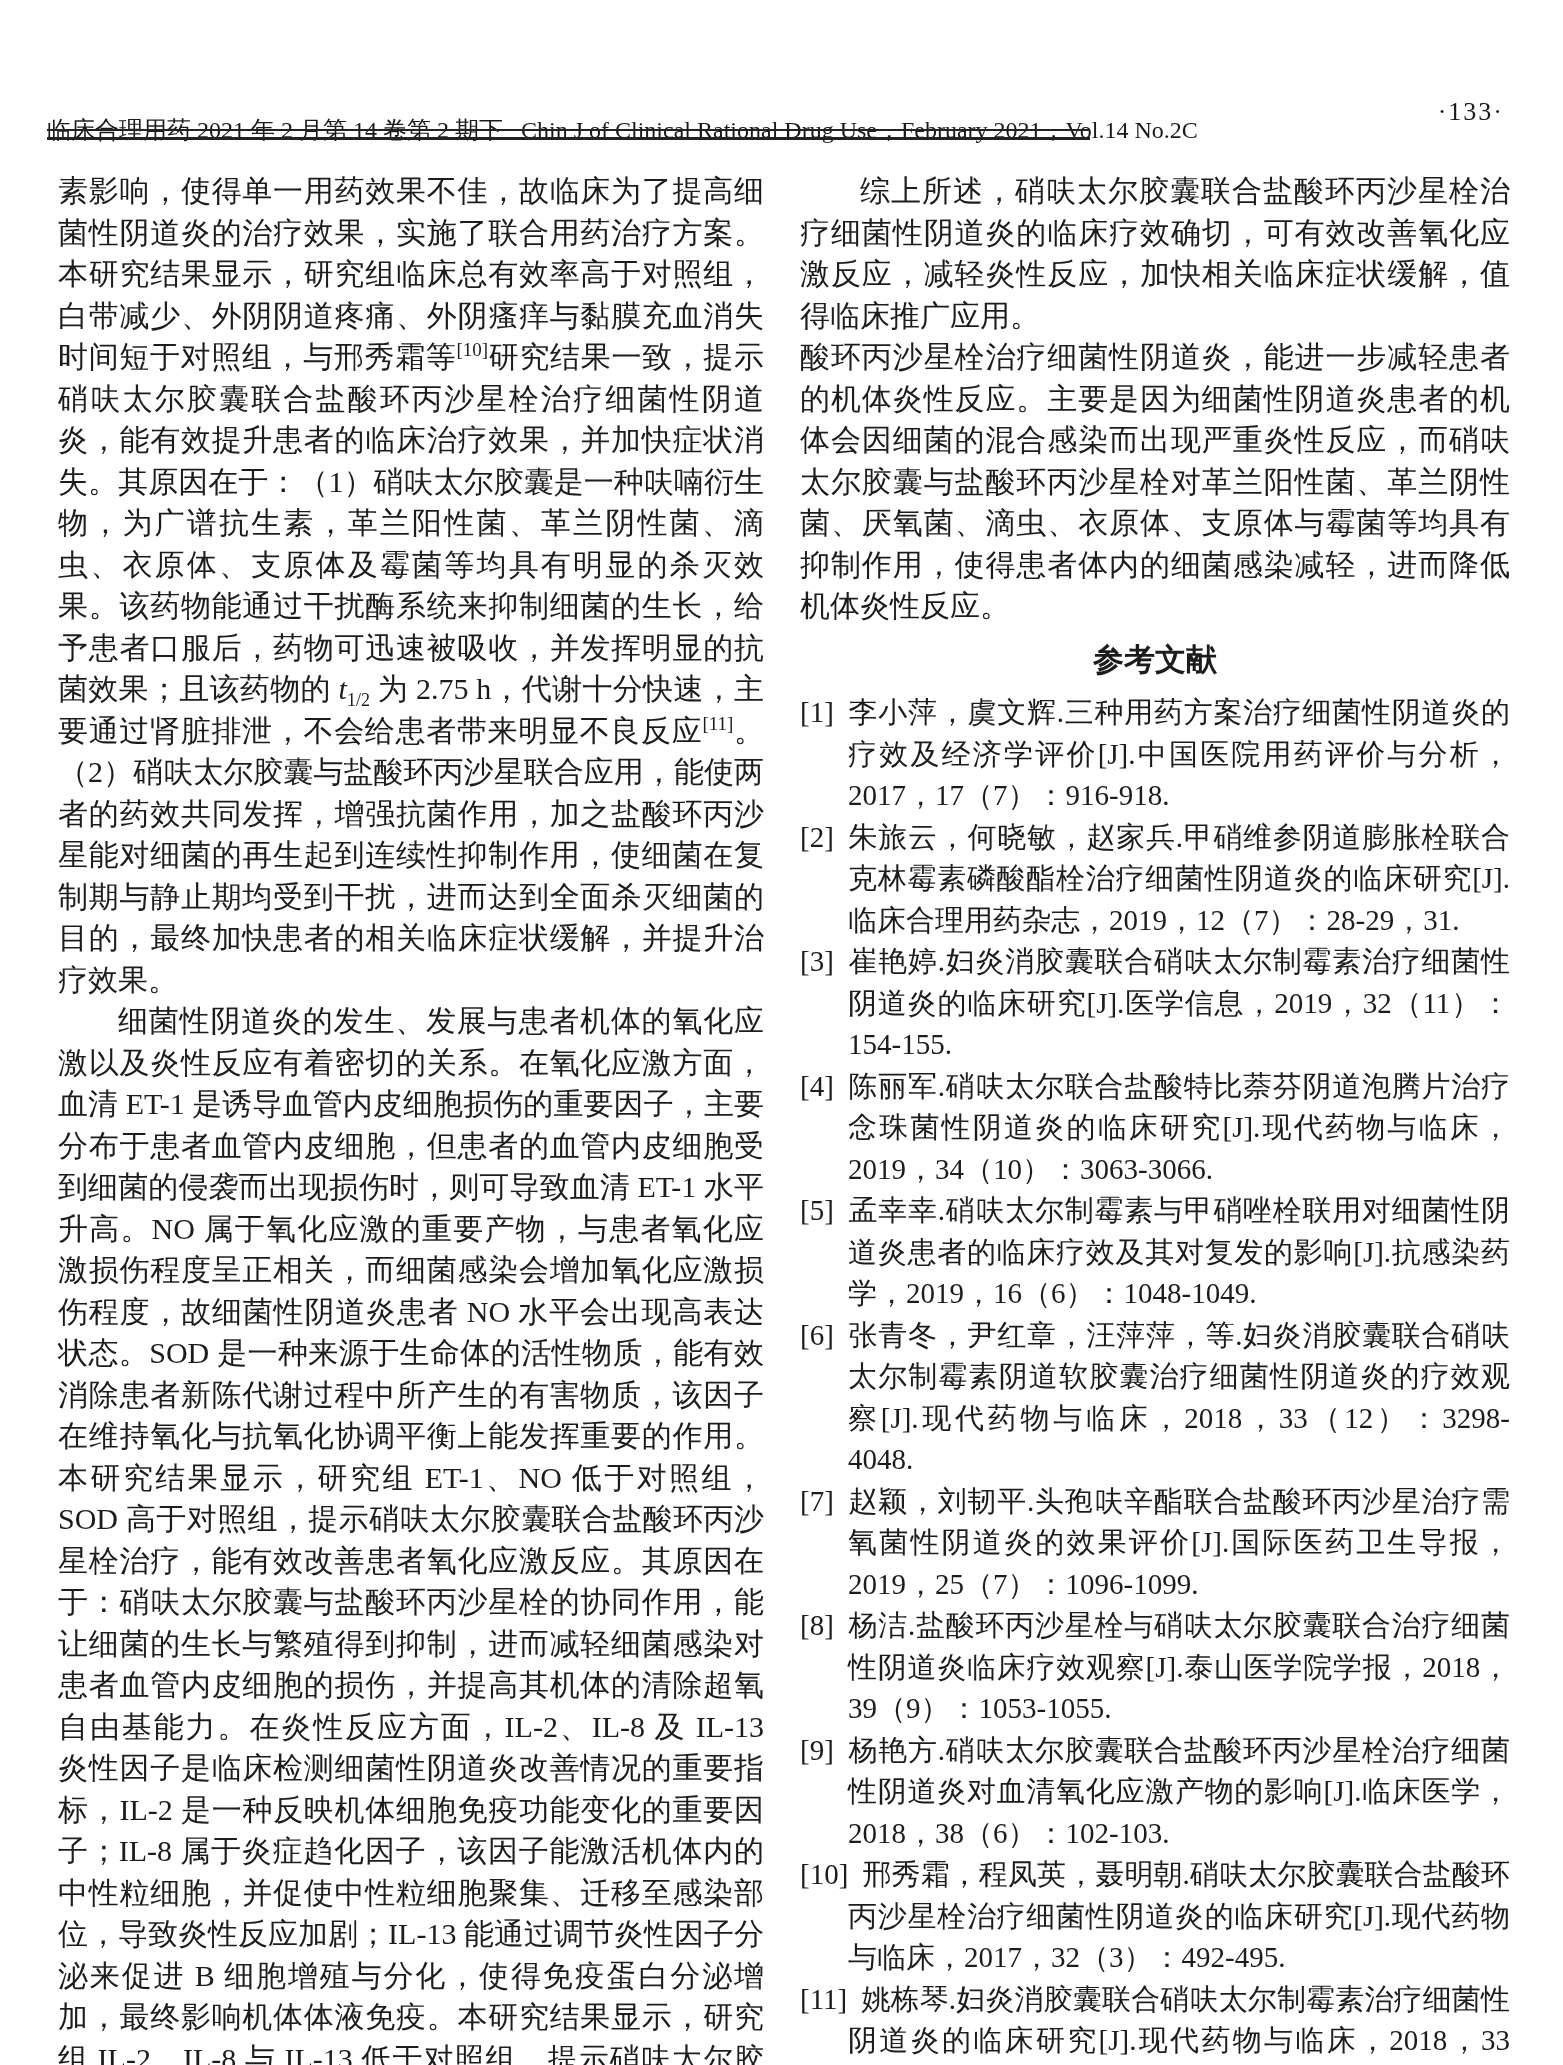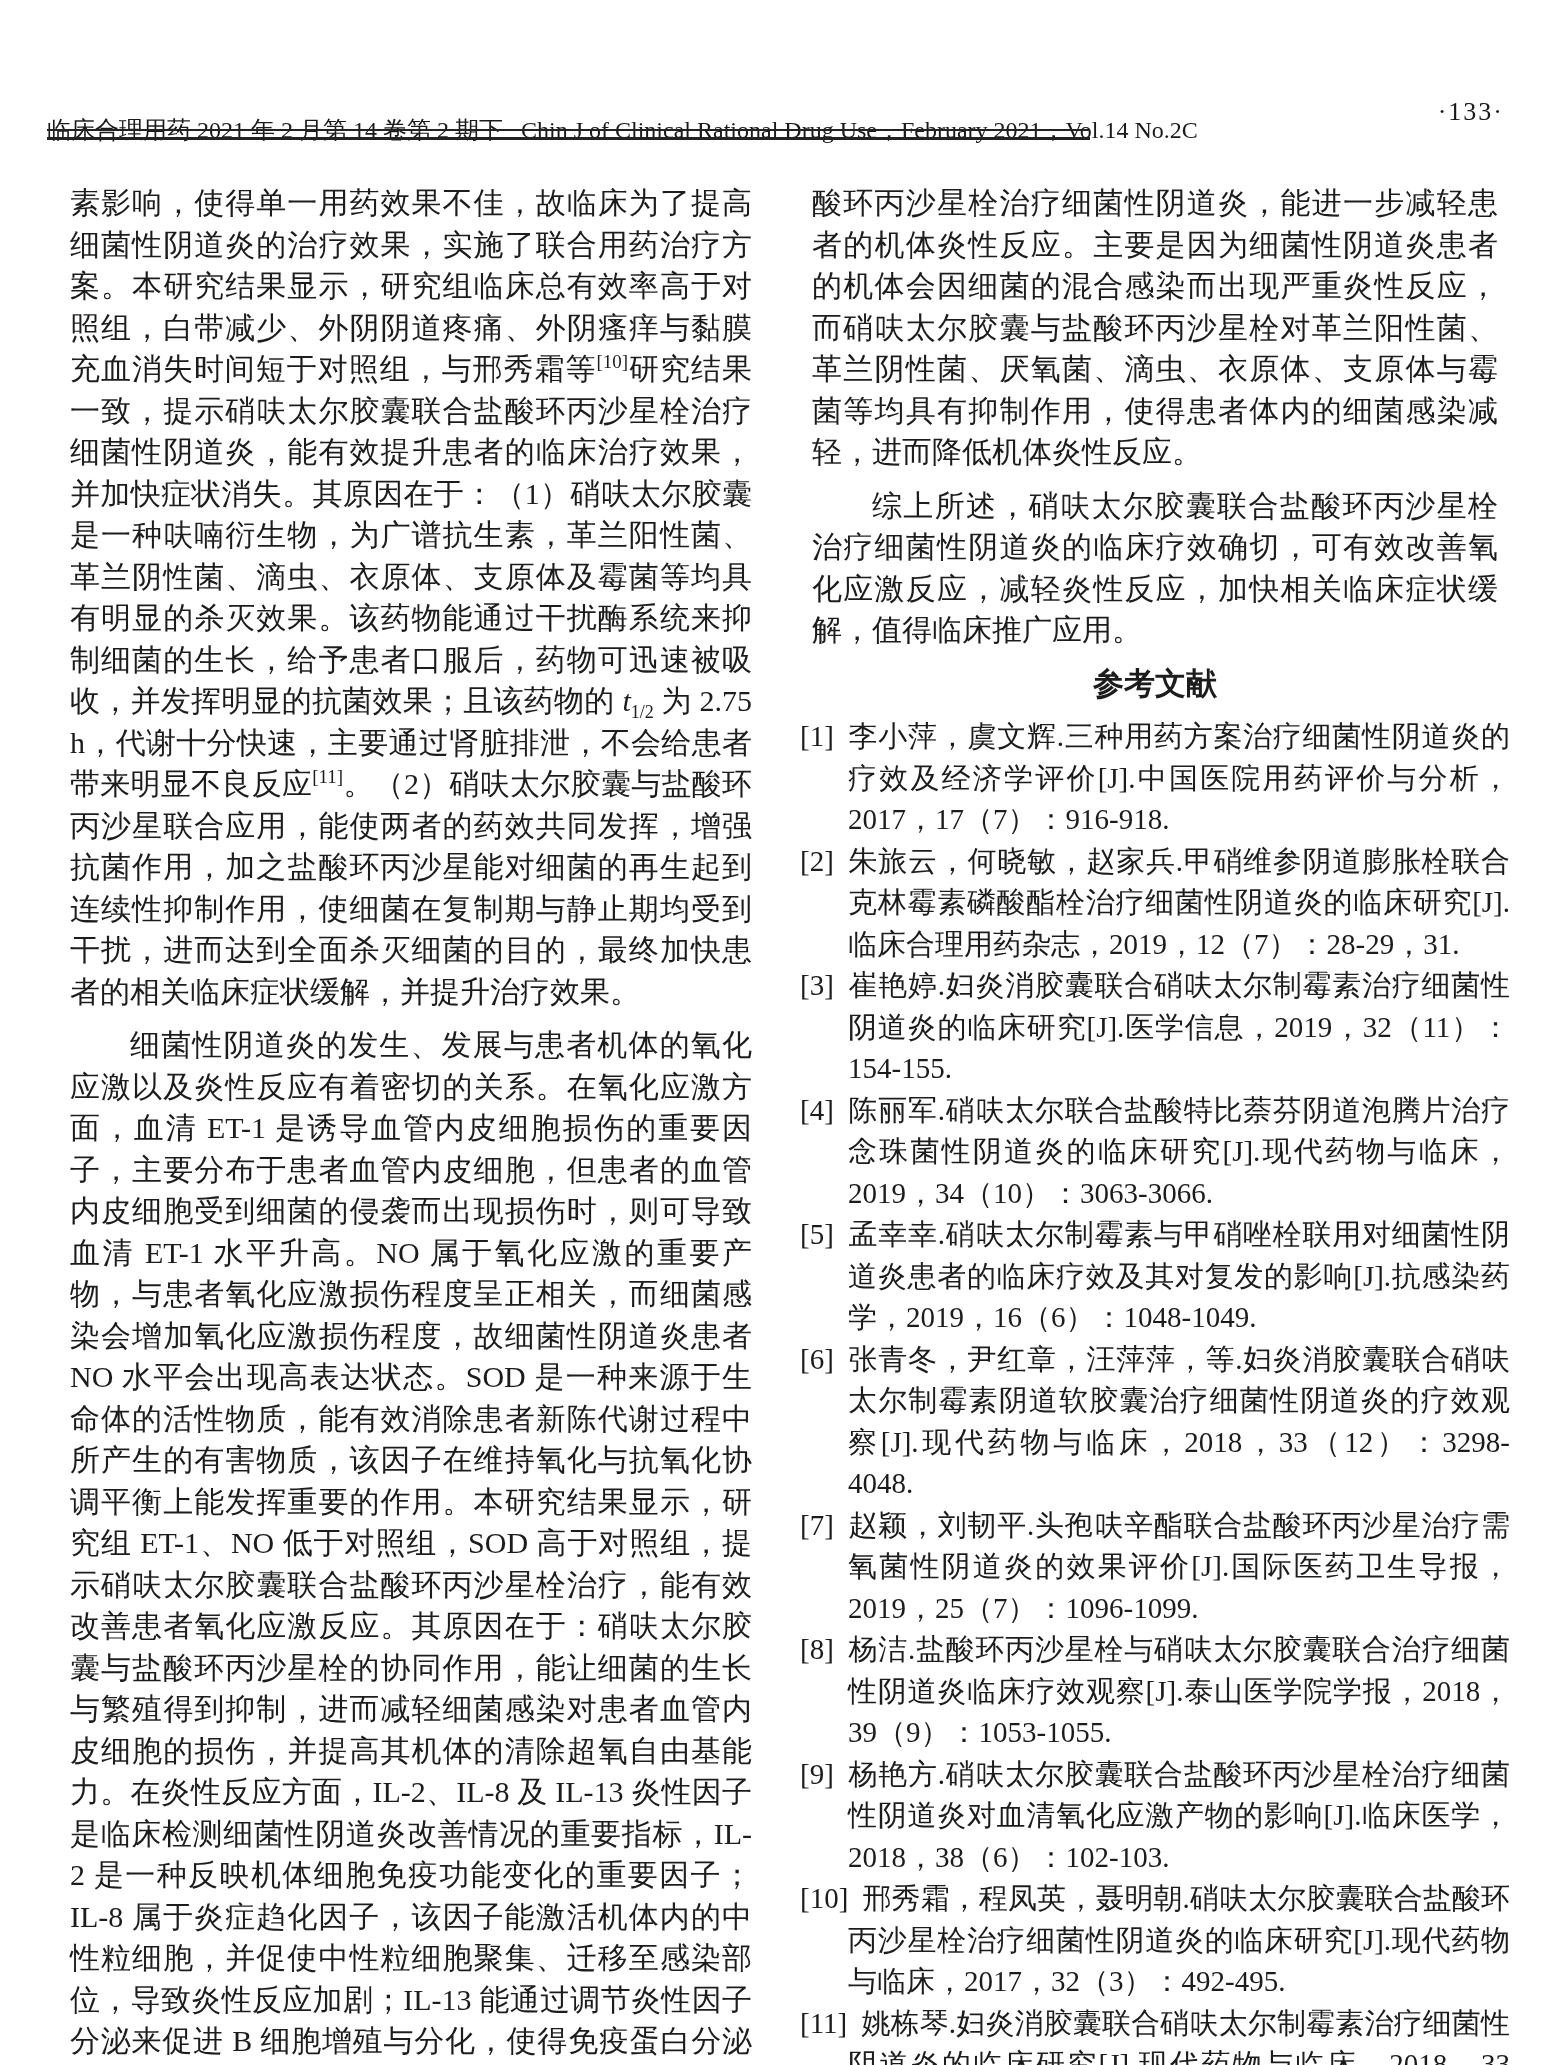--- a/index.html
+++ b/index.html
@@ -22,21 +22,21 @@
     position:absolute;top:129px;left:47px;width:1043px;height:6px;
     border-top:2px solid #222;border-bottom:3px solid #222;
   }
   .col{
     position:absolute;top:170px;
     font-size:30px;line-height:41.5px;
     text-align:justify;text-justify:inter-character;
   }
   .col-left{left:58px;width:706px;}
   .col-right{left:800px;width:710px;}
-  .para{margin:12px;padding:0;}
+  .para{margin:0;padding:0;}
   .para.indent{text-indent:2em;}
   sup.cite{font-size:19px;vertical-align:super;line-height:0;}
   sub.half{font-size:18px;vertical-align:sub;line-height:0;}
   i.tvar{font-style:italic;}
   .ref-heading{
     margin:12px;padding:0;
     font-weight:bold;text-align:center;text-indent:0;
     font-size:31px;line-height:41.5px;
     font-family:"Liberation Sans","DejaVu Sans",sans-serif;
   }
@@ -57,22 +57,22 @@
     <span class="pageno">·133·</span>
   </div>
   <div class="header-rule"></div>
 
   <div class="col col-left">
     <p class="para"><span>素影响，使得单一用药效果不佳，故临床为了提高细菌性阴道炎的治疗效果，实施了联合用药治疗方案。本研究结果显示，研究组临床总有效率高于对照组，白带减少、外阴阴道疼痛、外阴瘙痒与黏膜充血消失时间短于对照组，与邢秀霜等</span><sup class="cite">[10]</sup><span>研究结果一致，提示硝呋太尔胶囊联合盐酸环丙沙星栓治疗细菌性阴道炎，能有效提升患者的临床治疗效果，并加快症状消失。其原因在于：（1）硝呋太尔胶囊是一种呋喃衍生物，为广谱抗生素，革兰阳性菌、革兰阴性菌、滴虫、衣原体、支原体及霉菌等均具有明显的杀灭效果。该药物能通过干扰酶系统来抑制细菌的生长，给予患者口服后，药物可迅速被吸收，并发挥明显的抗菌效果；且该药物的 </span><i class="tvar">t</i><sub class="half">1/2</sub><span> 为 2.75 h，代谢十分快速，主要通过肾脏排泄，不会给患者带来明显不良反应</span><sup class="cite">[11]</sup><span>。（2）硝呋太尔胶囊与盐酸环丙沙星联合应用，能使两者的药效共同发挥，增强抗菌作用，加之盐酸环丙沙星能对细菌的再生起到连续性抑制作用，使细菌在复制期与静止期均受到干扰，进而达到全面杀灭细菌的目的，最终加快患者的相关临床症状缓解，并提升治疗效果。</span></p>
     <p class="para indent">细菌性阴道炎的发生、发展与患者机体的氧化应激以及炎性反应有着密切的关系。在氧化应激方面，血清 ET-1 是诱导血管内皮细胞损伤的重要因子，主要分布于患者血管内皮细胞，但患者的血管内皮细胞受到细菌的侵袭而出现损伤时，则可导致血清 ET-1 水平升高。NO 属于氧化应激的重要产物，与患者氧化应激损伤程度呈正相关，而细菌感染会增加氧化应激损伤程度，故细菌性阴道炎患者 NO 水平会出现高表达状态。SOD 是一种来源于生命体的活性物质，能有效消除患者新陈代谢过程中所产生的有害物质，该因子在维持氧化与抗氧化协调平衡上能发挥重要的作用。本研究结果显示，研究组 ET-1、NO 低于对照组，SOD 高于对照组，提示硝呋太尔胶囊联合盐酸环丙沙星栓治疗，能有效改善患者氧化应激反应。其原因在于：硝呋太尔胶囊与盐酸环丙沙星栓的协同作用，能让细菌的生长与繁殖得到抑制，进而减轻细菌感染对患者血管内皮细胞的损伤，并提高其机体的清除超氧自由基能力。在炎性反应方面，IL-2、IL-8 及 IL-13 炎性因子是临床检测细菌性阴道炎改善情况的重要指标，IL-2 是一种反映机体细胞免疫功能变化的重要因子；IL-8 属于炎症趋化因子，该因子能激活机体内的中性粒细胞，并促使中性粒细胞聚集、迁移至感染部位，导致炎性反应加剧；IL-13 能通过调节炎性因子分泌来促进 B 细胞增殖与分化，使得免疫蛋白分泌增加，最终影响机体体液免疫。本研究结果显示，研究组 IL-2、IL-8 与 IL-13 低于对照组，提示硝呋太尔胶囊联合盐</p>
   </div>
 
   <div class="col col-right">
+    <p class="para indent">综上所述，硝呋太尔胶囊联合盐酸环丙沙星栓治疗细菌性阴道炎的临床疗效确切，可有效改善氧化应激反应，减轻炎性反应，加快相关临床症状缓解，值得临床推广应用。</p>
     <p class="para">酸环丙沙星栓治疗细菌性阴道炎，能进一步减轻患者的机体炎性反应。主要是因为细菌性阴道炎患者的机体会因细菌的混合感染而出现严重炎性反应，而硝呋太尔胶囊与盐酸环丙沙星栓对革兰阳性菌、革兰阴性菌、厌氧菌、滴虫、衣原体、支原体与霉菌等均具有抑制作用，使得患者体内的细菌感染减轻，进而降低机体炎性反应。</p>
-    <p class="para indent">综上所述，硝呋太尔胶囊联合盐酸环丙沙星栓治疗细菌性阴道炎的临床疗效确切，可有效改善氧化应激反应，减轻炎性反应，加快相关临床症状缓解，值得临床推广应用。</p>
     <p class="ref-heading">参考文献</p>
 
     <div class="ref"><span class="ref-label">[1]</span><span>李小萍，虞文辉.三种用药方案治疗细菌性阴道炎的疗效及经济学评价[J].中国医院用药评价与分析，2017，17（7）：916-918.</span></div>
     <div class="ref"><span class="ref-label">[2]</span><span>朱旅云，何晓敏，赵家兵.甲硝维参阴道膨胀栓联合克林霉素磷酸酯栓治疗细菌性阴道炎的临床研究[J].临床合理用药杂志，2019，12（7）：28-29，31.</span></div>
     <div class="ref"><span class="ref-label">[3]</span><span>崔艳婷.妇炎消胶囊联合硝呋太尔制霉素治疗细菌性阴道炎的临床研究[J].医学信息，2019，32（11）：154-155.</span></div>
     <div class="ref"><span class="ref-label">[4]</span><span>陈丽军.硝呋太尔联合盐酸特比萘芬阴道泡腾片治疗念珠菌性阴道炎的临床研究[J].现代药物与临床，2019，34（10）：3063-3066.</span></div>
     <div class="ref"><span class="ref-label">[5]</span><span>孟幸幸.硝呋太尔制霉素与甲硝唑栓联用对细菌性阴道炎患者的临床疗效及其对复发的影响[J].抗感染药学，2019，16（6）：1048-1049.</span></div>
     <div class="ref"><span class="ref-label">[6]</span><span>张青冬，尹红章，汪萍萍，等.妇炎消胶囊联合硝呋太尔制霉素阴道软胶囊治疗细菌性阴道炎的疗效观察[J].现代药物与临床，2018，33（12）：3298-4048.</span></div>
     <div class="ref"><span class="ref-label">[7]</span><span>赵颖，刘韧平.头孢呋辛酯联合盐酸环丙沙星治疗需氧菌性阴道炎的效果评价[J].国际医药卫生导报，2019，25（7）：1096-1099.</span></div>
     <div class="ref"><span class="ref-label">[8]</span><span>杨洁.盐酸环丙沙星栓与硝呋太尔胶囊联合治疗细菌性阴道炎临床疗效观察[J].泰山医学院学报，2018，39（9）：1053-1055.</span></div>

